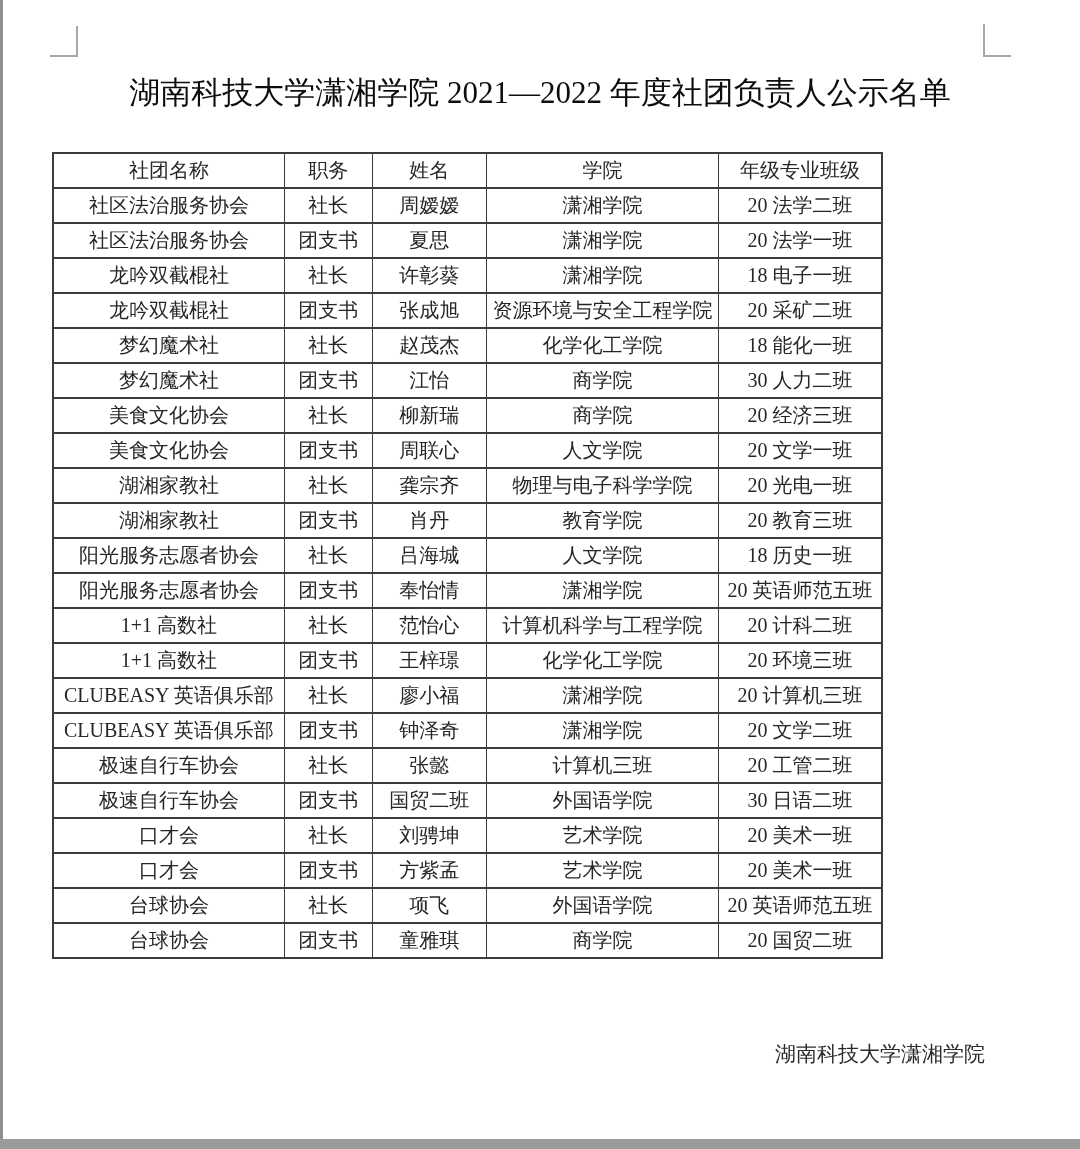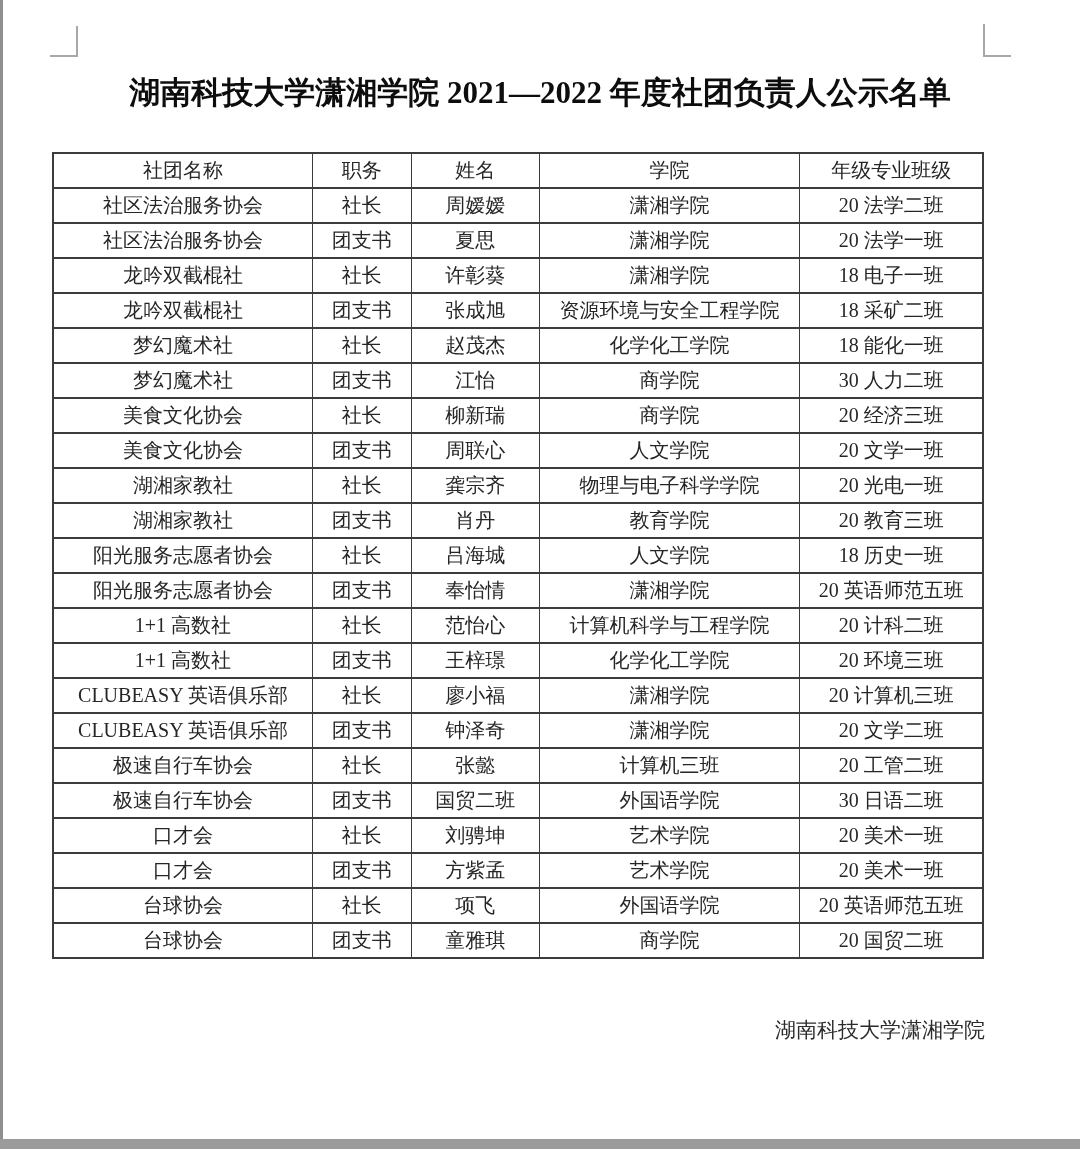--- a/index.html
+++ b/index.html
@@ -43,28 +43,28 @@
     border-left: 2px solid #a8a8a8;
     border-bottom: 2px solid #a8a8a8;
   }
   .doc-title {
     position: absolute;
     left: 0; top: 72px;
     width: 1080px;
     margin: 0;
     text-align: center;
     font-size: 31px;
-    font-weight: bold;
+    font-weight: normal;
     color: #0d0d0d;
     font-family: "Liberation Serif", "DejaVu Serif", serif;
   }
   table.club-table {
     position: absolute;
     left: 52px; top: 152px;
-    width: 932px;
+    width: 831px;
     border-collapse: collapse;
     table-layout: fixed;
     border: 2px solid #3c3c3c;
   }
   .club-table th, .club-table td {
     border: 1px solid #3c3c3c;
     border-top-width: 2px;
     border-bottom-width: 2px;
     height: 33px;
     padding: 0 2px;
@@ -77,21 +77,21 @@
     overflow: hidden;
   }
   .club-table col.c1 { width: 27.9%; }
   .club-table col.c2 { width: 10.6%; }
   .club-table col.c3 { width: 13.8%; }
   .club-table col.c4 { width: 28.0%; }
   .club-table col.c5 { width: 19.7%; }
   .doc-footer {
     position: absolute;
     right: 95px;
-    top: 1012px;
+    top: 1036px;
   }
   .footer-org {
     font-size: 21px;
     color: #2b2b2b;
     line-height: 36px;
   }
   .footer-date {
     font-size: 19px;
     color: #3a3a3a;
     line-height: 34px;
@@ -144,21 +144,21 @@
         <td>社长</td>
         <td>许彰葵</td>
         <td>潇湘学院</td>
         <td>18 电子一班</td>
       </tr>
       <tr>
         <td>龙吟双截棍社</td>
         <td>团支书</td>
         <td>张成旭</td>
         <td>资源环境与安全工程学院</td>
-        <td>18 采矿二班</td>
+        <td>20 采矿二班</td>
       </tr>
       <tr>
         <td>梦幻魔术社</td>
         <td>社长</td>
         <td>赵茂杰</td>
         <td>化学化工学院</td>
         <td>18 能化一班</td>
       </tr>
       <tr>
         <td>梦幻魔术社</td>

